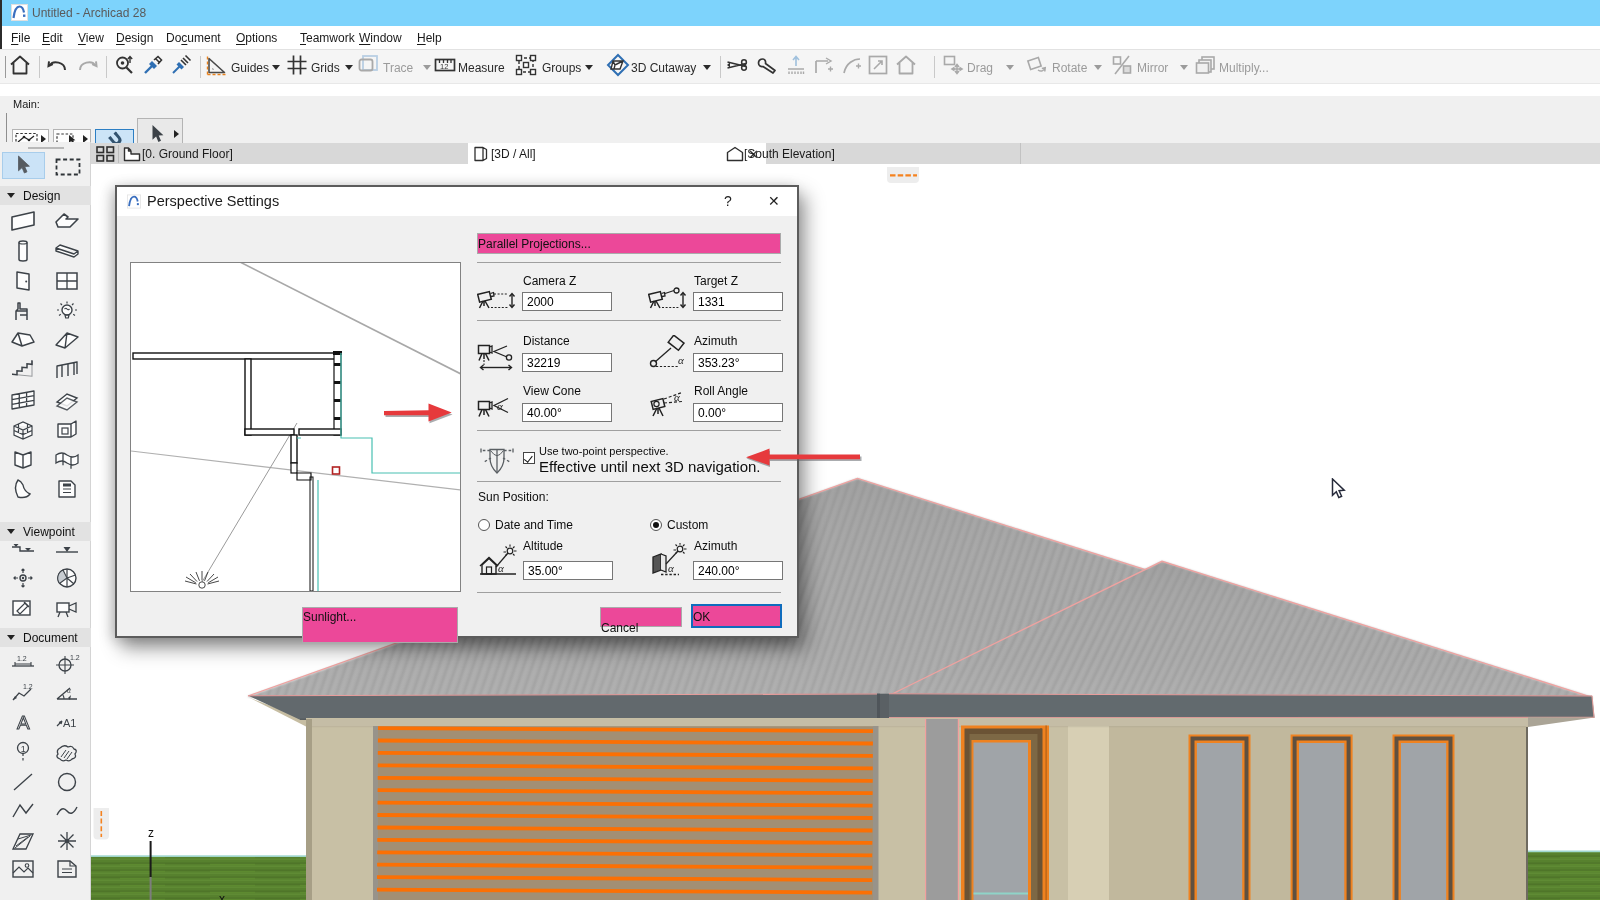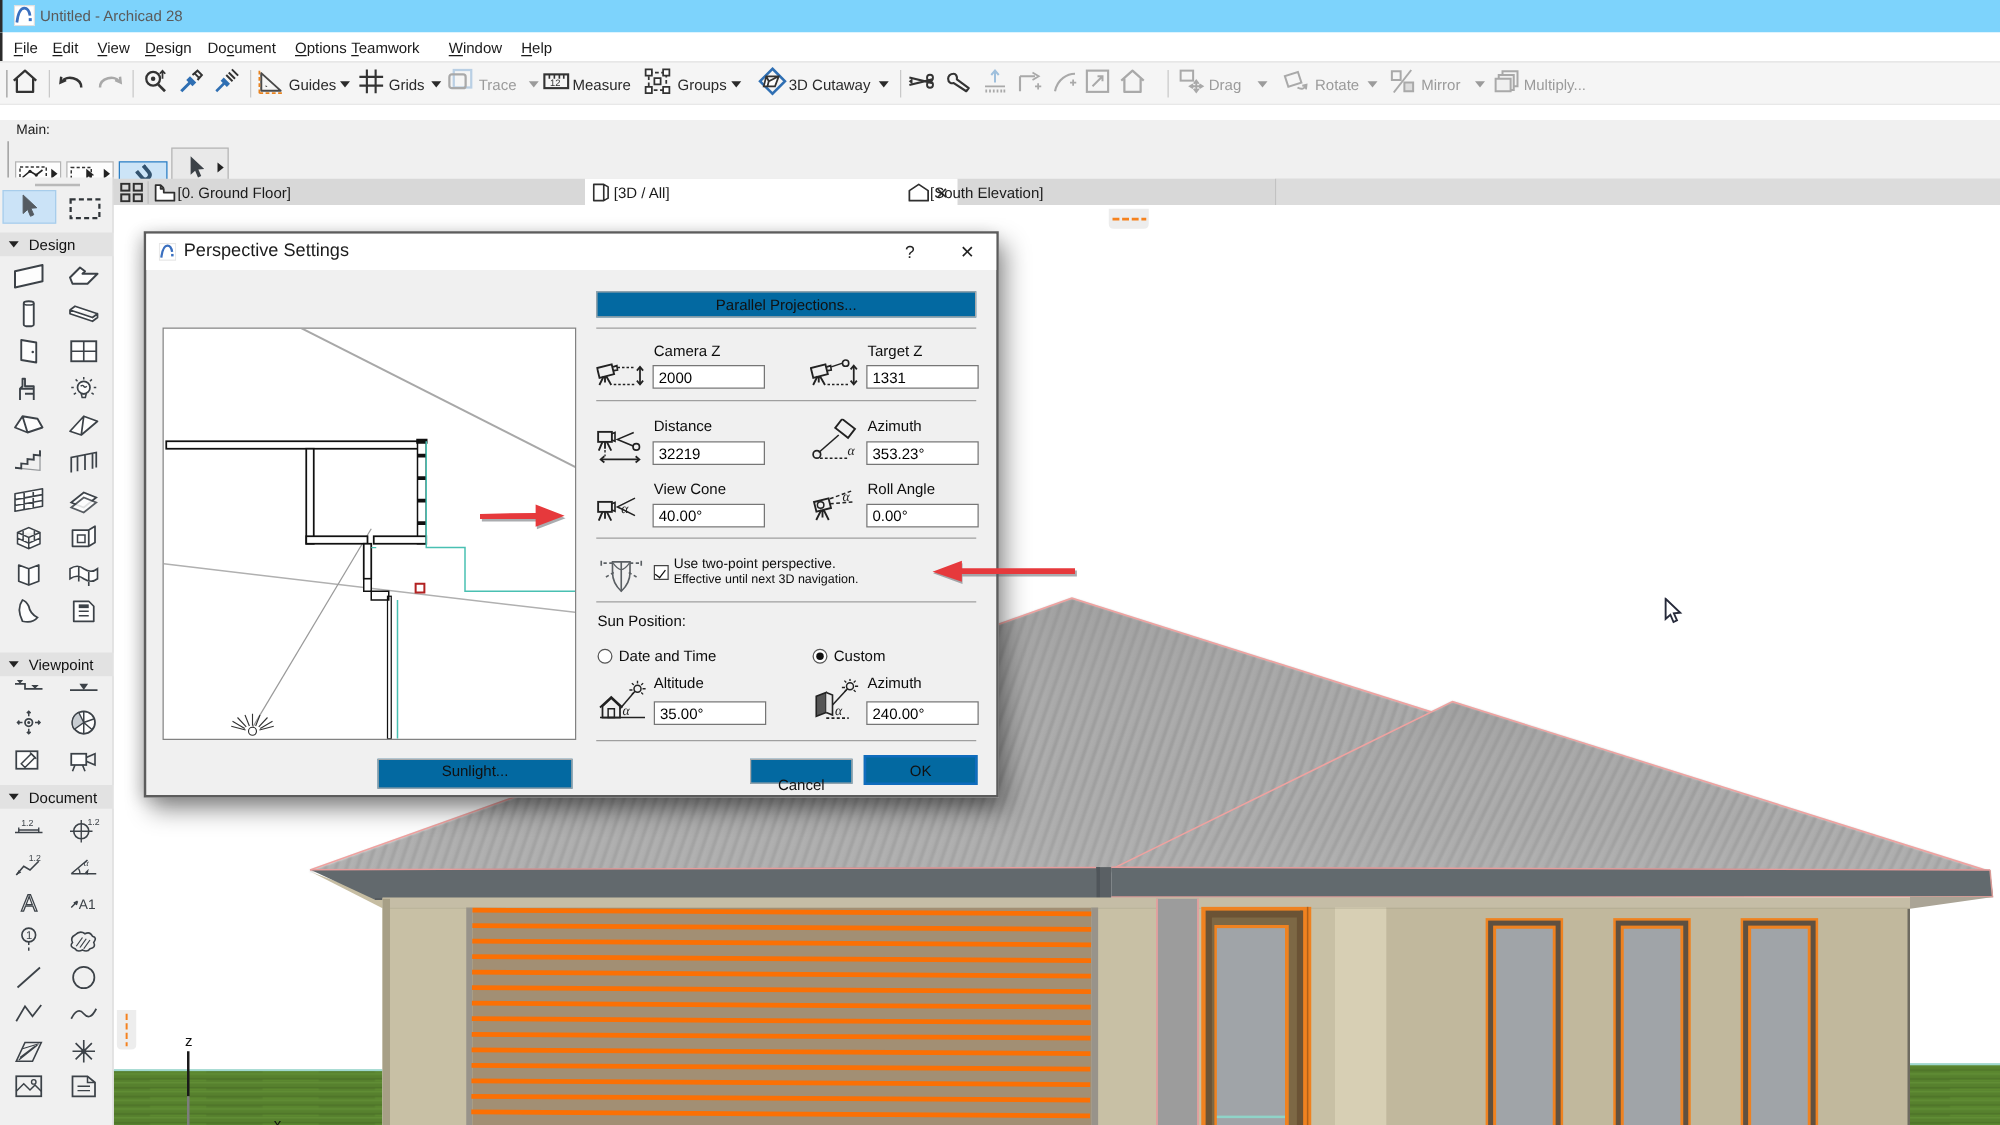--- a/index.html
+++ b/index.html
@@ -28,21 +28,21 @@
   #sidebar { left:0; top:142px; width:91px; height:758px; background:#f0f0f0; border-right:1px solid #d4d4d4; }
   .shead { position:absolute; left:0; width:91px; height:19px; background:#e2e2e2; font-size:12px; color:#111; }
   .shead .tri { position:absolute; left:7px; top:7px; width:0; height:0; border-left:4px solid transparent; border-right:4px solid transparent; border-top:5px solid #222; }
   .shead .stxt { position:absolute; left:23px; top:3px; }
   
   #dialog { left:115px; top:185px; width:684px; height:453px; background:#f0f0f0; border:2px solid #5c5c5c; box-shadow:6px 10px 18px rgba(0,0,0,0.42), -4px 2px 12px rgba(0,0,0,0.18); }
   #dlg-title { position:absolute; left:0; top:0; width:680px; height:29px; background:#fff; }
   #dlg-title .dtext { position:absolute; left:30px; top:6px; font-size:14.5px; color:#1b1b1b; }
   #dlg-title .q { position:absolute; left:607px; top:6px; font-size:14px; color:#222; }
   #dlg-title .x { position:absolute; left:651px; top:6px; font-size:14px; color:#222; }
-  .dbtn { position:absolute; background:#0369a1; border:1px solid #aaaaaa; font-size:12px; color:#111; text-align:center; }
+  .dbtn { position:absolute; background:#ec4899; border:1px solid #aaaaaa; font-size:12px; color:#111; text-align:left; }
   .dsep { position:absolute; left:360px; width:304px; height:1px; background:#9f9f9f; }
   .dlabel { position:absolute; font-size:12px; color:#0d0d0d; }
   .dfield { position:absolute; width:90px; height:19px; background:#fff; border:1px solid #767676; font-size:12px; color:#000; padding:2px 0 0 4px; }
   #preview { position:absolute; left:13px; top:75px; width:331px; height:330px; background:#fff; border:1px solid #828282; }
   .radio { position:absolute; width:12px; height:12px; border:1px solid #555; border-radius:50%; background:#fff; }
   .radio.sel::after { content:""; position:absolute; left:2px; top:2px; width:6px; height:6px; border-radius:50%; background:#111; }
   .chk { position:absolute; width:12px; height:12px; border:1px solid #444; background:#fff; }
   .chk::after { content:""; position:absolute; left:2px; top:0.5px; width:3.5px; height:6.5px; border:solid #111; border-width:0 1.6px 1.6px 0; transform:rotate(38deg); }
 </style>
 </head>
@@ -57,21 +57,21 @@
   <span class="ttext">Untitled - Archicad 28</span>
 </div>
 
 <div class="abs" id="menubar">
   <span class="mi" style="left:9px"><u>F</u>ile</span>
   <span class="mi" style="left:40px"><u>E</u>dit</span>
   <span class="mi" style="left:76px"><u>V</u>iew</span>
   <span class="mi" style="left:114px"><u>D</u>esign</span>
   <span class="mi" style="left:164px">Do<u>c</u>ument</span>
   <span class="mi" style="left:234px"><u>O</u>ptions</span>
-  <span class="mi" style="left:279px"><u>T</u>eamwork</span>
+  <span class="mi" style="left:298px"><u>T</u>eamwork</span>
   <span class="mi" style="left:357px"><u>W</u>indow</span>
   <span class="mi" style="left:415px"><u>H</u>elp</span>
 </div>
 
 <div class="abs" id="toolbar">
   <div id="tbicons">
   <svg class="abs" style="left:8px;top:3px" width="24" height="24" viewBox="0 0 24 24">
         <path d="M3,11.5 L12,3.5 L21,11.5 M5.5,10 L5.5,20.5 L18.5,20.5 L18.5,10" fill="none" stroke="#333" stroke-width="1.8" stroke-linejoin="round"></path>
       </svg>
   <svg class="abs" style="left:45px;top:3px" width="24" height="24" viewBox="0 0 24 24">
@@ -673,34 +673,34 @@
   <div class="dfield" style="left:405px;top:166px">32219</div>
   <div class="dfield" style="left:576px;top:166px">353.23°</div>
 
   <span class="dlabel" style="left:406px;top:197px">View Cone</span>
   <span class="dlabel" style="left:577px;top:197px">Roll Angle</span>
   <div class="dfield" style="left:405px;top:216px">40.00°</div>
   <div class="dfield" style="left:576px;top:216px">0.00°</div>
 
   <div class="chk" style="left:406px;top:265px"></div>
   <span class="dlabel" style="left:422px;top:258px;font-size:11px">Use two-point perspective.</span>
-  <span class="dlabel" style="left:422px;top:271px;font-size:10px">Effective until next 3D navigation.</span>
+  <span class="dlabel" style="left:422px;top:271px;font-size:15px">Effective until next 3D navigation.</span>
 
   <span class="dlabel" style="left:361px;top:303px">Sun Position:</span>
   <div class="radio" style="left:361px;top:332px"></div>
   <span class="dlabel" style="left:378px;top:331px">Date and Time</span>
   <div class="radio sel" style="left:533px;top:332px"></div>
   <span class="dlabel" style="left:550px;top:331px">Custom</span>
 
   <span class="dlabel" style="left:406px;top:352px">Altitude</span>
   <span class="dlabel" style="left:577px;top:352px">Azimuth</span>
   <div class="dfield" style="left:406px;top:374px">35.00°</div>
   <div class="dfield" style="left:576px;top:374px">240.00°</div>
 
-  <div class="dbtn" style="left:185px;top:420px;width:156px;height:24px;padding-top:2px">Sunlight...</div>
+  <div class="dbtn" style="left:185px;top:420px;width:156px;height:36px;padding-top:2px">Sunlight...</div>
   <div class="dbtn" style="left:483px;top:420px;width:82px;height:20px;padding-top:13px">Cancel</div>
   <div class="dbtn" style="left:574px;top:417px;width:91px;height:24px;padding-top:4px;border:2px solid #0f6cbd">OK</div>
   <div id="dlgicons">
 
   <svg class="abs" style="left:360px;top:100px" width="44" height="30" viewBox="0 0 44 30">
     <g stroke="#222" fill="none" stroke-width="1.5">
       <rect x="1.5" y="6" width="12" height="8" transform="rotate(-14 7 10)"></rect>
       <path d="M13.5,6.5 L16.5,5.5 L17,9 L14,9.5" stroke-width="1.3"></path>
       <path d="M6,14 L2.5,21 M8,14 L12,21 M7,14 L7,19"></path>
       <path d="M17,7 L31,7" stroke-dasharray="2,1.6" stroke-width="1.2"></path>

